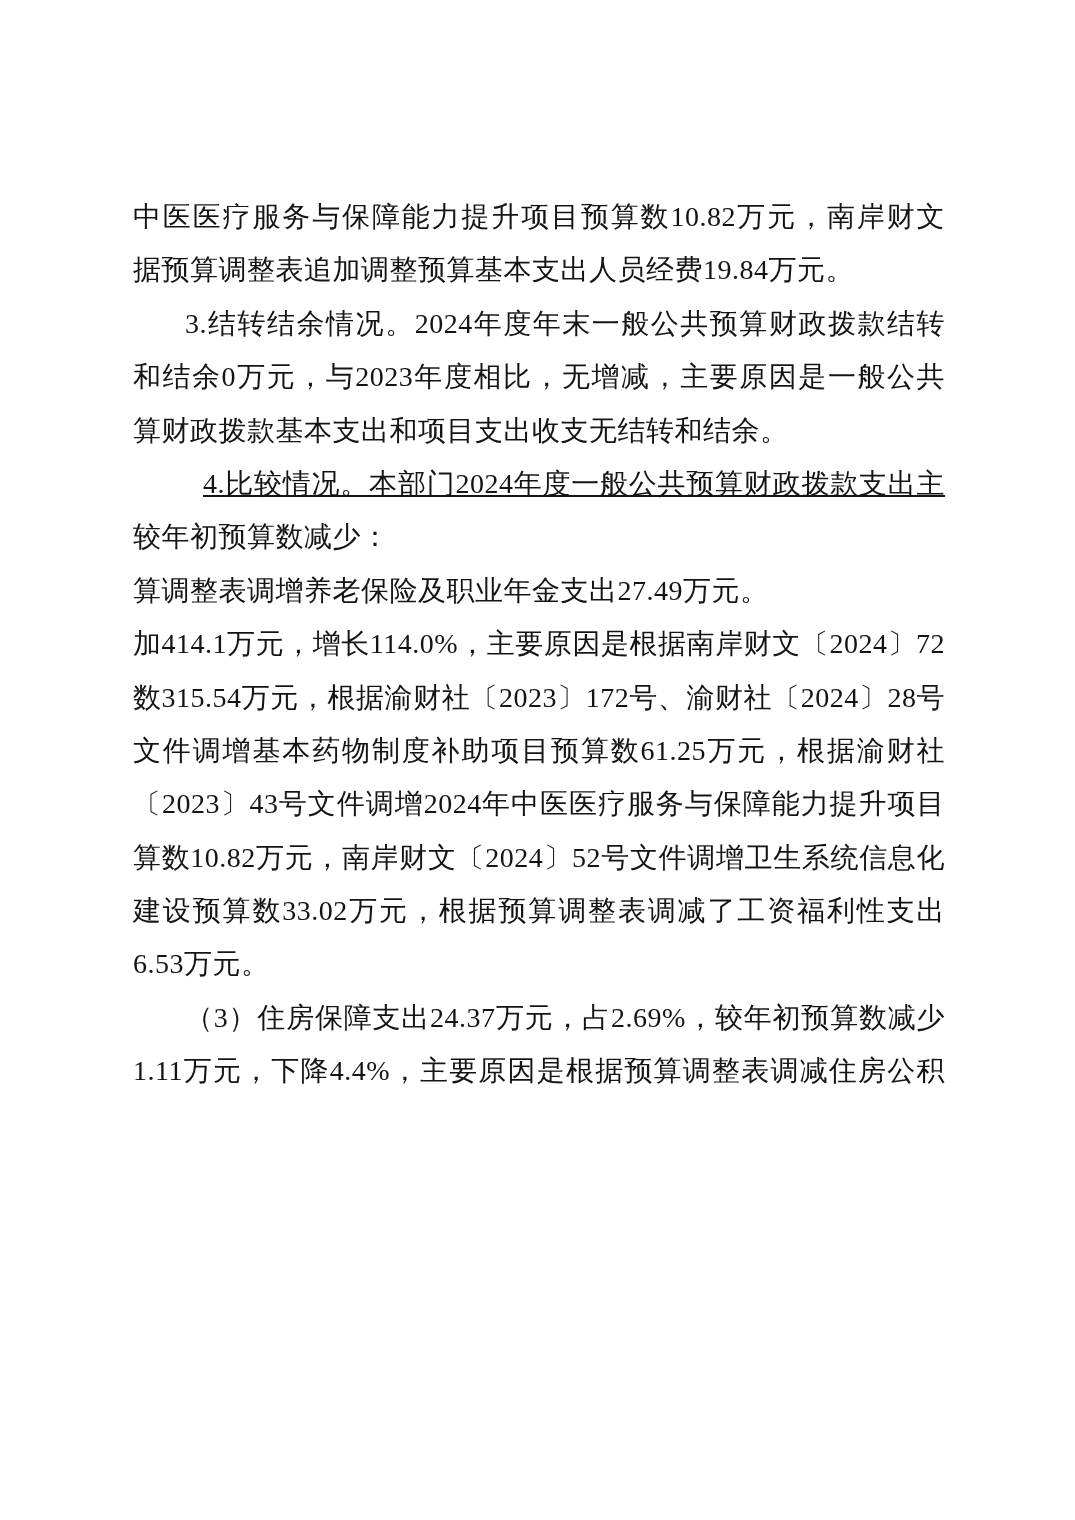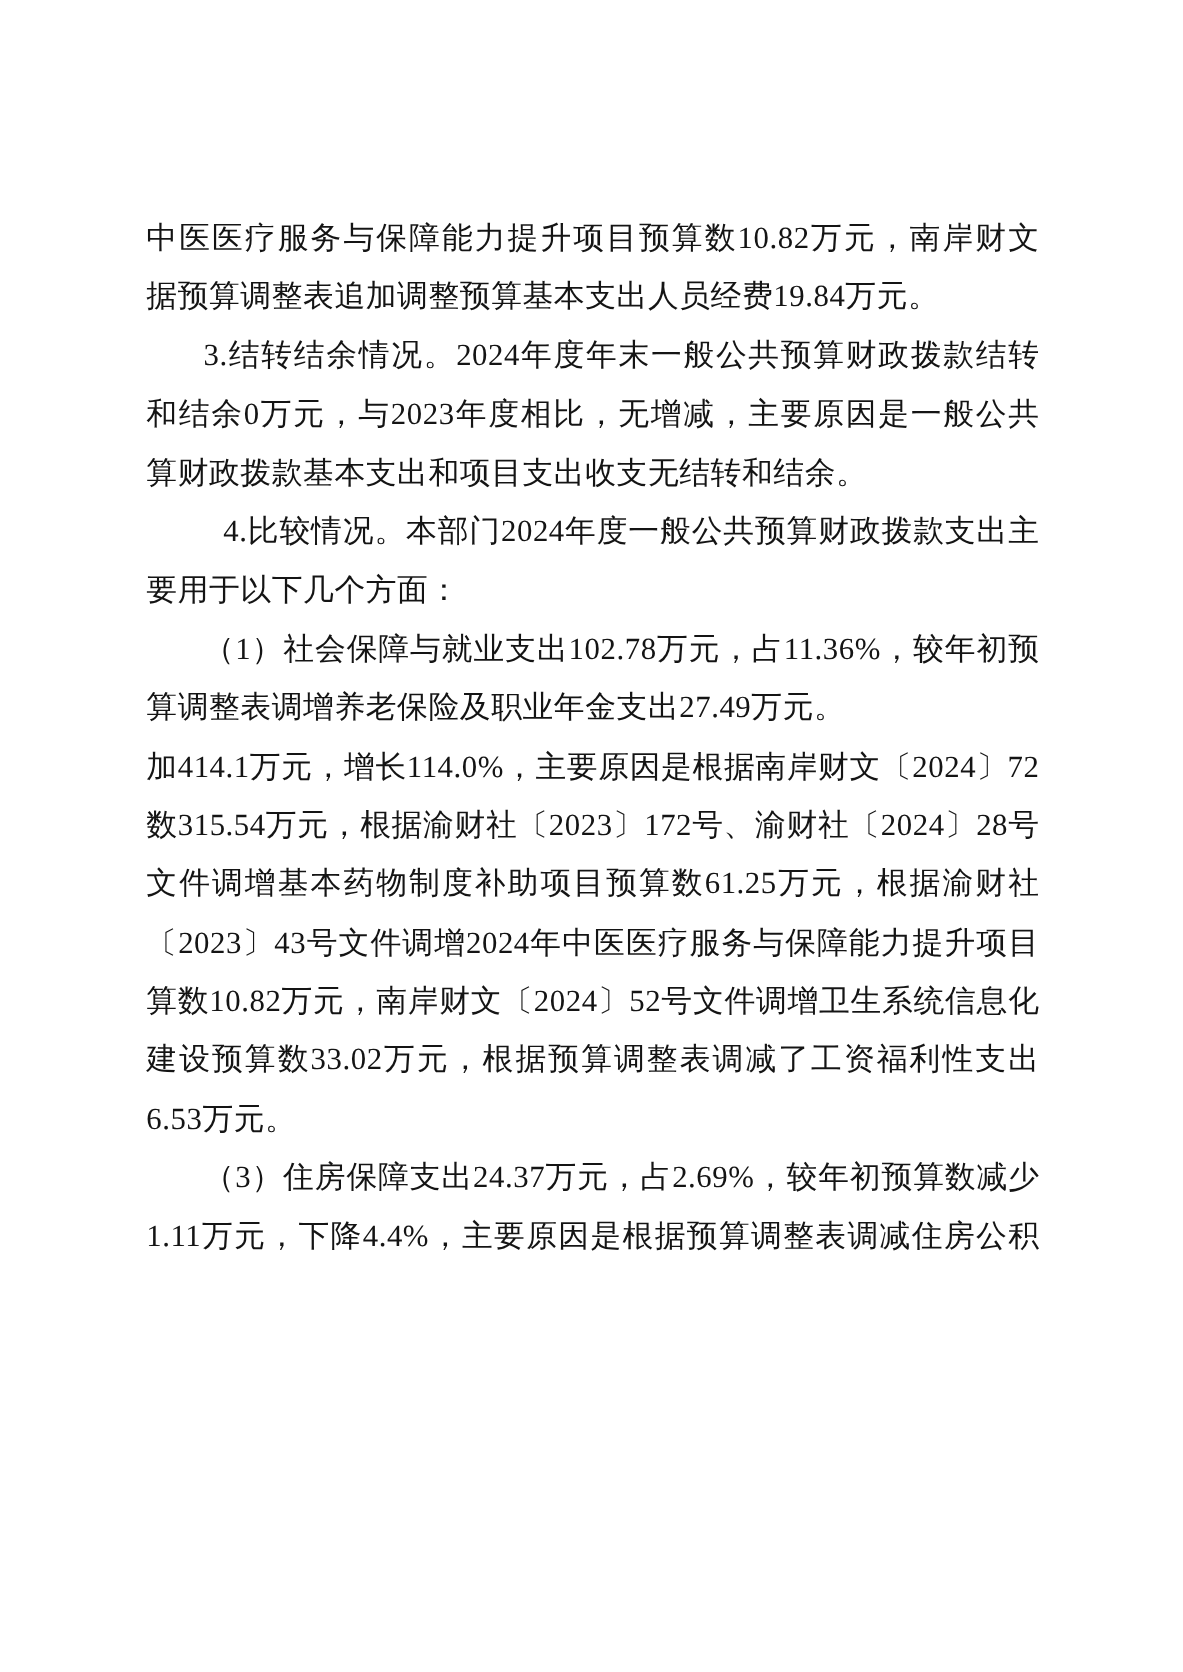--- a/index.html
+++ b/index.html
@@ -67,25 +67,24 @@
   <div class="para">
         <div class="line">中医医疗服务与保障能力提升项目预算数10.82万元，南岸财文</div>
         <div class="line flush">据预算调整表追加调整预算基本支出人员经费19.84万元。</div>
       </div>
       <div class="para">
         <div class="line" style="text-indent: 52px;">3.结转结余情况。2024年度年末一般公共预算财政拨款结转</div>
         <div class="line">和结余0万元，与2023年度相比，无增减，主要原因是一般公共预</div>
         <div class="line flush">算财政拨款基本支出和项目支出收支无结转和结余。</div>
       </div>
       <div class="para">
-        <div class="line" style="text-indent: 70px;">4.比较情况。本部门2024年度一般公共预算财政拨款支出主</div>
-        <div class="line flush">要用于以下几个方面：</div>
+        <div class="line" style="text-indent: 70px; text-decoration: underline;">4.比较情况。本部门2024年度一般公共预算财政拨款支出主</div>
+        <div class="line flush">较年初预算数减少：</div>
       </div>
       <div class="para">
-        <div class="line" style="text-indent: 52px;">（1）社会保障与就业支出102.78万元，占11.36%，较年初预</div>
         <div class="line flush">算调整表调增养老保险及职业年金支出27.49万元。</div>
       </div>
       <div class="para">
         <div class="line">加414.1万元，增长114.0%，主要原因是根据南岸财文〔2024〕72</div>
         <div class="line">数315.54万元，根据渝财社〔2023〕172号、渝财社〔2024〕28号</div>
         <div class="line">文件调增基本药物制度补助项目预算数61.25万元，根据渝财社</div>
         <div class="line">〔2023〕43号文件调增2024年中医医疗服务与保障能力提升项目预</div>
         <div class="line">算数10.82万元，南岸财文〔2024〕52号文件调增卫生系统信息化</div>
         <div class="line">建设预算数33.02万元，根据预算调整表调减了工资福利性支出</div>
         <div class="line flush">6.53万元。</div>

